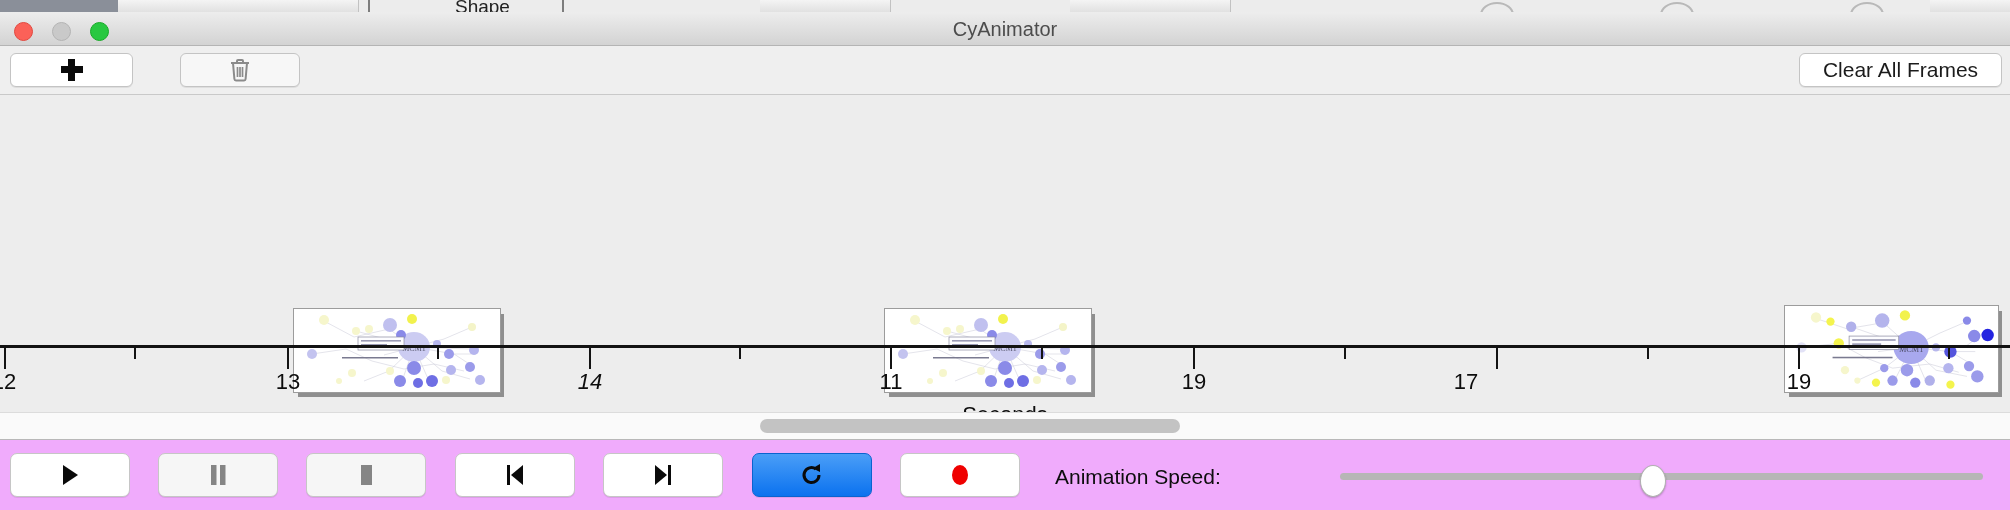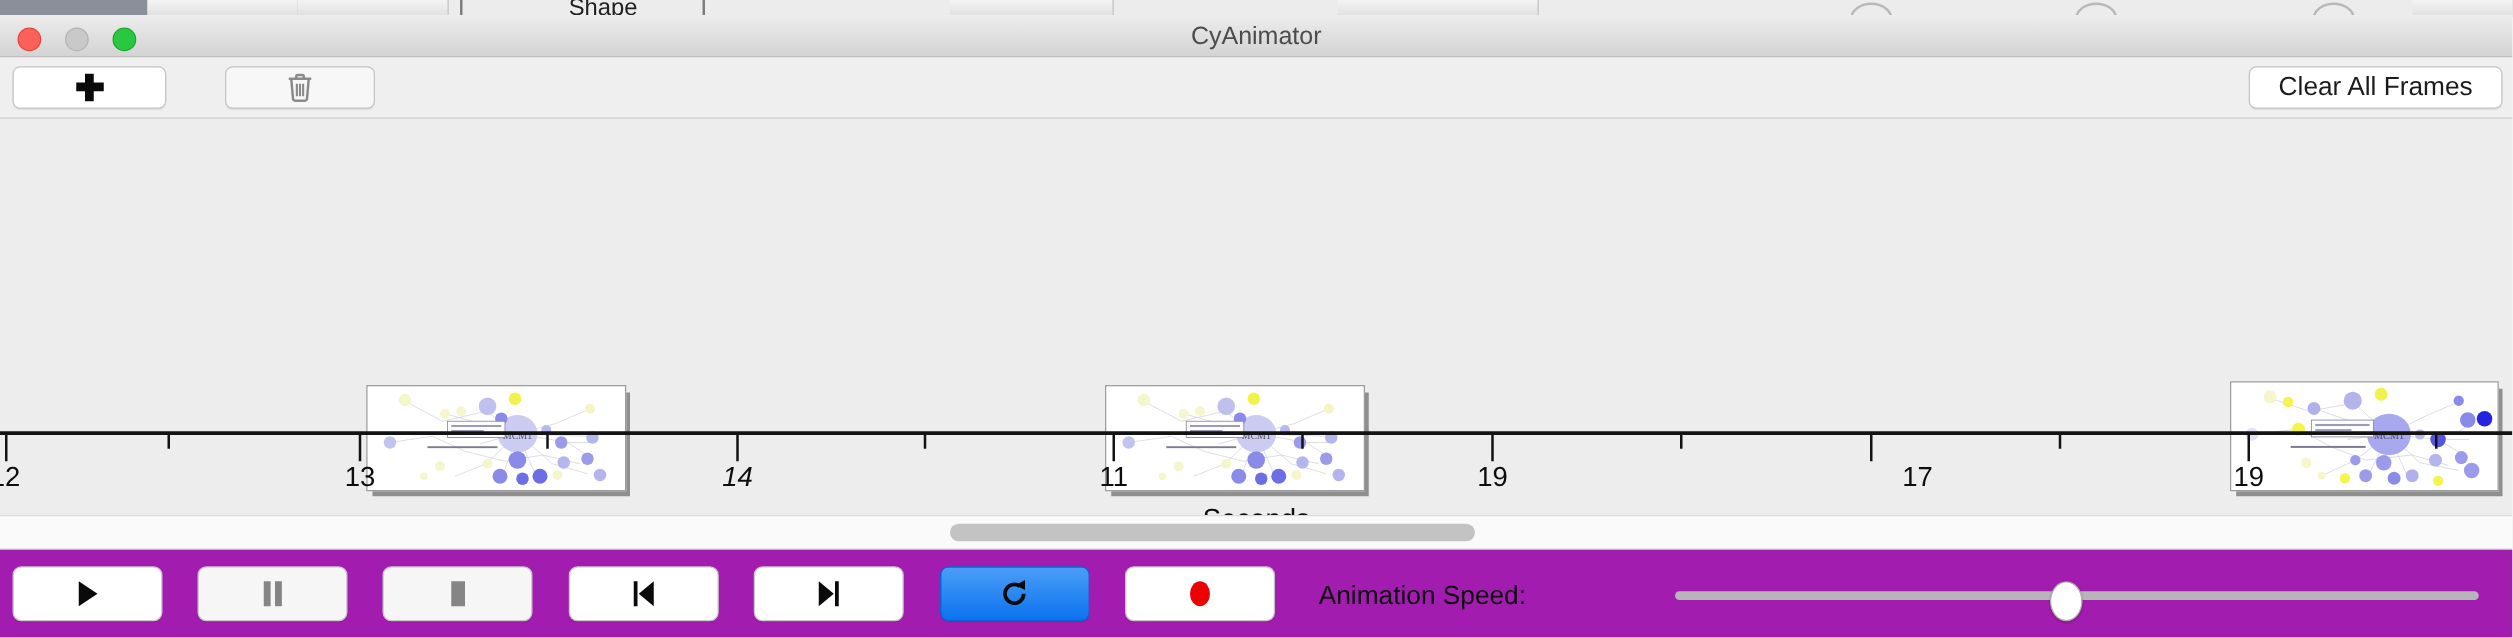--- a/index.html
+++ b/index.html
@@ -221,21 +221,21 @@
     top: 6px;
     height: 14px;
     border-radius: 7px;
     background: #c3c3c3;
   }
 
   
   #transport {
     position: relative;
     height: 70px;
-    background: #a21caf;
+    background: #f0abfc;
   }
   .tr-btn {
     position: absolute;
     top: 13px;
     height: 44px;
     border-radius: 7px;
     border: 1px solid #c6c6c6;
     background: #ffffff;
     box-shadow: 0 1px 0 rgba(0,0,0,0.08);
     display: flex;
@@ -481,21 +481,21 @@
         <div class="tick-minor" style="left:1041px;"></div>
         <div class="tick-minor" style="left:1344px;"></div>
         <div class="tick-minor" style="left:1647px;"></div>
         <div class="tick-minor" style="left:1948px;"></div>
 
         <div class="tick-label" style="left:4px;">12</div>
         <div class="tick-label" style="left:288px;">13</div>
         <div class="tick-label" style="left:590px;font-style:italic;">14</div>
         <div class="tick-label" style="left:891px;">11</div>
         <div class="tick-label" style="left:1194px;">19</div>
-        <div class="tick-label" style="left:1534px;">17</div>
+        <div class="tick-label" style="left:1466px;">17</div>
         <div class="tick-label" style="left:1799px;">19</div>
       </div>
       <div id="axis-title">Seconds</div>
     </div>
 
     <div id="hscroll">
       <div id="hscroll-thumb" style="left:760px; width:420px;"></div>
     </div>
   </div>
 

